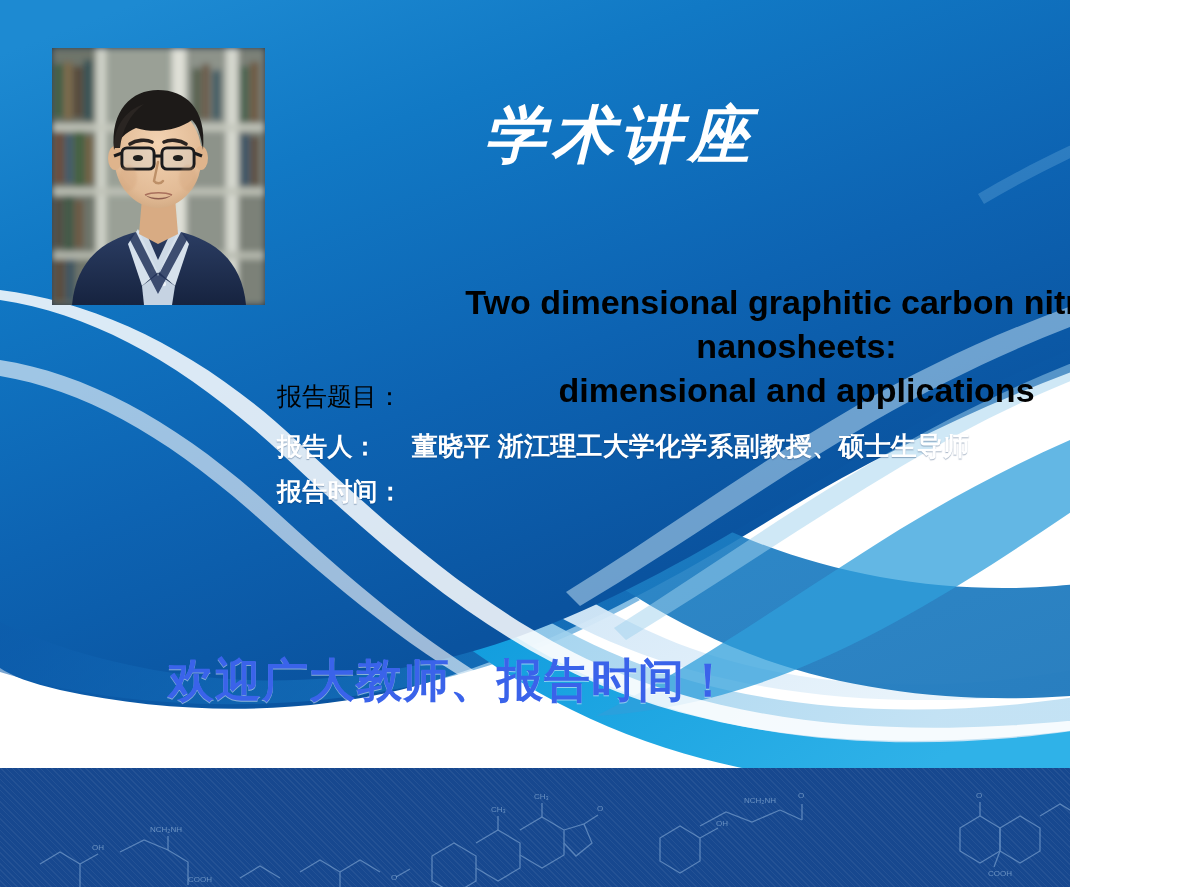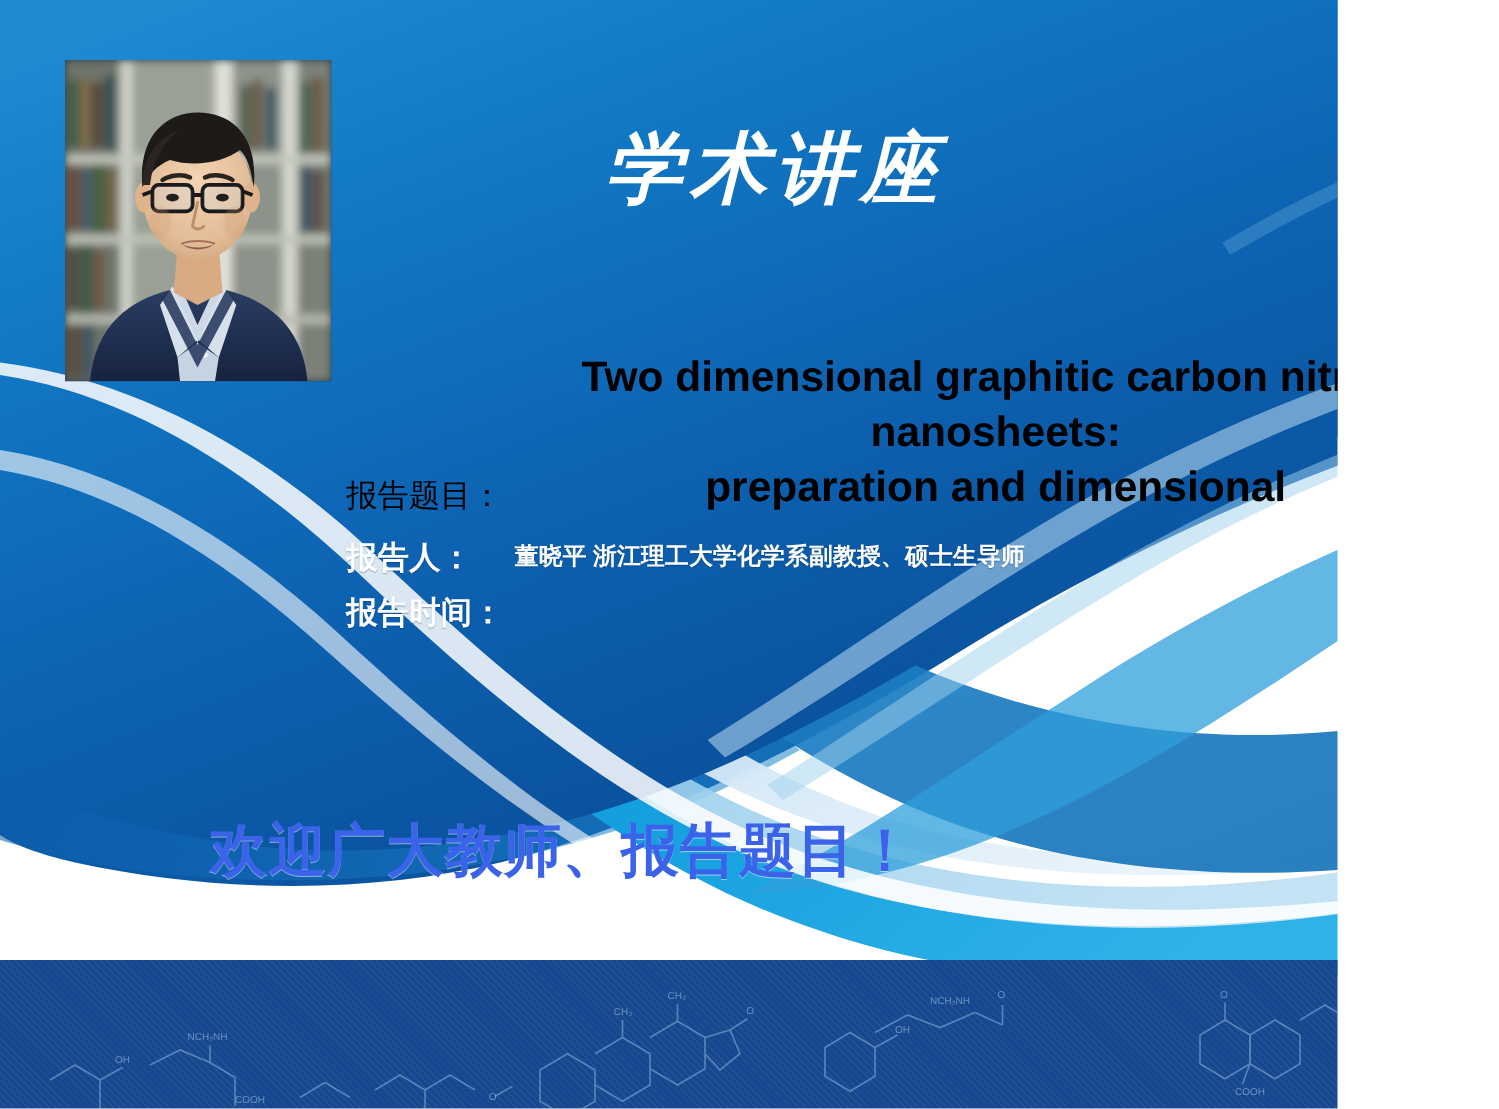--- a/index.html
+++ b/index.html
@@ -72,21 +72,21 @@
     line-height:1.3;
     text-align:center;
     flex:1 1 auto;
   }
   .row-flat{
     font-size:25px;
     display:flex;
     align-items:center;
     gap:0;
   }
-  .row-flat .value{ font-size:19px;font-family:Liberation Serif, serif; }
+  .row-flat .value{ font-size:26px; }
   .gap-lg{ display:inline-block; width:34px; }
 
   
   #slogan{
     position:absolute;
     left:168px; top:650px;
     font-size:46px;
     font-weight:bold;
     color:#3a63ea;
     letter-spacing:1px;
@@ -367,38 +367,38 @@
       <text x="165" y="78" text-anchor="middle" font-family="'DejaVu Sans','Liberation Sans',sans-serif" font-size="62" font-weight="bold" font-style="italic" fill="#ffffff" letter-spacing="6">学术讲座</text>
     </svg>
   </div>
 
   <div id="details">
 
     <div class="row-title">
       <span class="detail-label">报告题目：</span>
       <span class="title-text">
         <span>Two dimensional graphitic carbon nitride nanosheets:</span><br>
-        <span>preparation and dimensional</span>
+        <span>dimensional and applications</span>
       </span>
     </div>
 
     <div class="detail-row row-flat">
       <span class="detail-label">报告人：</span>
       <span class="gap-lg"></span>
       <span class="value">董晓平 浙江理工大学化学系副教授、硕士生导师</span>
     </div>
 
 
     <div class="detail-row row-flat">
       <span class="detail-label">报告时间：</span>
     </div>
 
   </div>
 
-  <div id="slogan">欢迎广大教师、报告题目！</div>
+  <div id="slogan">欢迎广大教师、报告时间！</div>
 
   <div id="bottom-band">
     <div id="band-stripes"></div>
     <svg id="band-molecules" viewBox="0 0 1199 119" preserveAspectRatio="none">
       <g stroke="#8fb4dd" stroke-width="1.3" fill="none" opacity="0.55">
 
         <path d="M432,88 l22,-13 l22,13 l0,25 l-22,13 l-22,-13 Z"></path>
         <path d="M476,75 l22,-13 l22,13 l0,25 l-22,13 l-22,-13"></path>
         <path d="M520,62 l22,-13 l22,13 l0,25 l-22,13 l-22,-13"></path>
         <path d="M564,62 l20,-6 l8,19 l-16,13 l-12,-13"></path>

